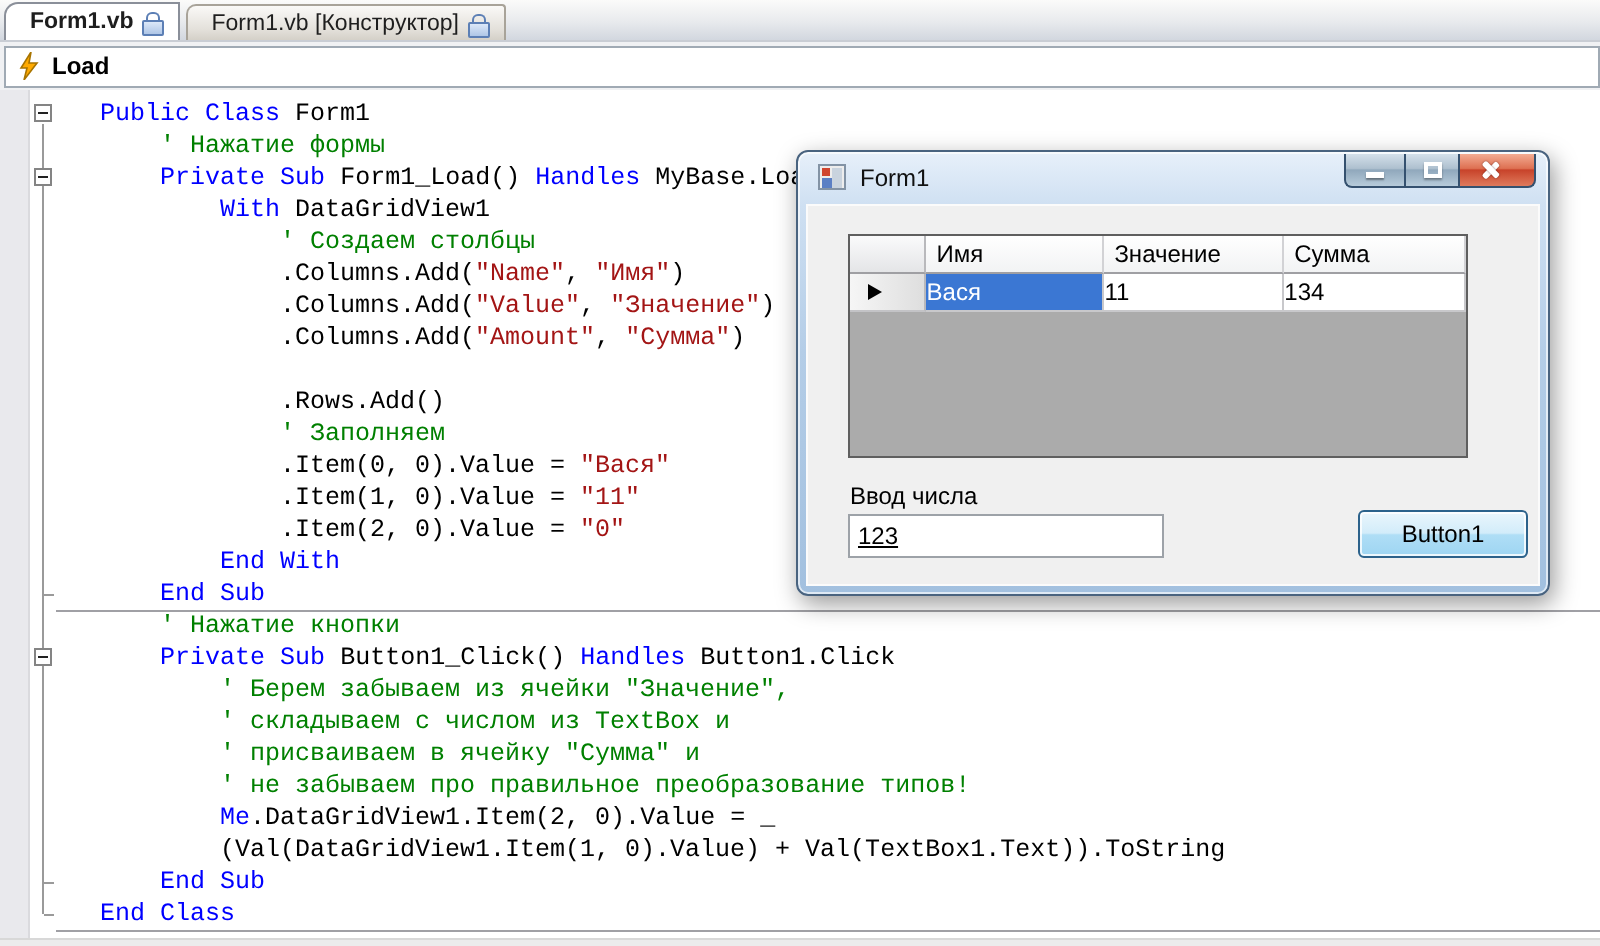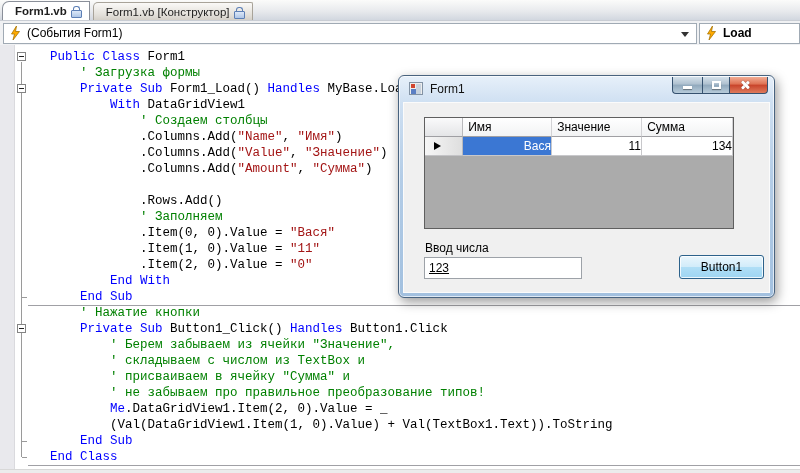--- a/index.html
+++ b/index.html
@@ -78,21 +78,21 @@
   
   #grid { position:absolute; left:21px; top:15px; width:310px; height:112px; background:#ABABAB; border:1px solid #5F5F5F; overflow:hidden; }
   .grid-row { display:flex; height:19px; }
   .gh-corner { width:40px; background:linear-gradient(180deg,#FAFAFB,#E4E5E7); border-right:1px solid #B9B9BC; border-bottom:1px solid #9F9FA3; }
   .gh-cell { background:linear-gradient(180deg,#FFFFFF,#F2F3F4); border-right:1px solid #D2D2D5; border-bottom:1px solid #9F9FA3;
     font-size:12px; color:#000; padding:2px 0 0 5px; }
   .gr-header { width:40px; background:linear-gradient(90deg,#F6F6F6,#DEDEDE); border-right:1px solid #B9B9BC; border-bottom:1px solid #C3C3C6; position:relative; }
   .row-arrow { position:absolute; left:9px; top:5px; width:0; height:0;
     border-top:4.5px solid transparent; border-bottom:4.5px solid transparent; border-left:7px solid #000; }
   .gr-cell { background:#fff; border-right:1px solid #C8C8CB; border-bottom:1px solid #C8C8CB;
-    font-size:12px; color:#000; padding:2px 0 0 17px;text-align:right; }
+    font-size:12px; color:#000; padding:2px 0 0 0; }
   .gr-cell.selected { background:#3B77D3; color:#fff; }
 
   #num-label { position:absolute; left:22px; top:139px; font-size:12px; color:#000; }
   #num-input { position:absolute; left:21px; top:155px; width:158px; height:22px; border:1px solid #9DA2A8;
     background:#fff; font-family:"Liberation Sans",sans-serif; font-size:12px; padding:0 4px;text-decoration:underline; }
   #button1 { position:absolute; left:276px; top:153px; width:85px; height:24px; border:1px solid #2C628B; border-radius:3px;
     background:linear-gradient(180deg,#EAF6FC 0%,#D2ECFA 48%,#AFDEF6 52%,#9ED5F2 100%);
     font-family:"Liberation Sans",sans-serif; font-size:12px; color:#000;
     box-shadow:inset 0 0 0 1px rgba(255,255,255,0.8); }
 
@@ -108,29 +108,20 @@
       <span>Form1.vb</span>
       <span class="lock"></span>
     </div>
     <div class="tab inactive">
       <span>Form1.vb [Конструктор]</span>
       <span class="lock"></span>
     </div>
   </div>
 
   <div id="navbar">
-    <div class="combo" id="combo-events">
-      <span class="lightning">
-        <svg width="11" height="14" viewBox="0 0 11 14">
-            <polygon points="6.5,0 1.5,8 4.5,8 3,14 9.5,5.5 5.5,5.5" fill="#FFAA00" stroke="#A87400" stroke-width="0.8"></polygon>
-          </svg>
-      </span>
-      <span class="combo-label">(События Form1)</span>
-      <span class="chevron"></span>
-    </div>
     <div class="combo" id="combo-handler">
       <span class="lightning">
         <svg width="11" height="14" viewBox="0 0 11 14">
             <polygon points="6.5,0 1.5,8 4.5,8 3,14 9.5,5.5 5.5,5.5" fill="#FFAA00" stroke="#A87400" stroke-width="0.8"></polygon>
           </svg>
       </span>
       <span class="combo-label">Load</span>
     </div>
   </div>
 
@@ -140,21 +131,21 @@
         <div class="fold-vline" style="top: 17px; height: 395px;"></div>
         <div class="fold-tick" style="top: 252px;"></div>
         <div class="fold-tick" style="top: 396px;"></div>
         <div class="fold-tick" style="top: 412px;"></div>
         <div class="fold-box" style="top: 7px;"></div>
         <div class="fold-box" style="top: 39px;"></div>
         <div class="fold-box" style="top: 279px;"></div>
       </div>
     <div id="code-lines">
         <div class="code-line"><span class="tk-k">Public</span><span class="tk-p"> </span><span class="tk-k">Class</span><span class="tk-p"> Form1</span></div>
-        <div class="code-line"><span class="tk-p">    </span><span class="tk-c">' Загрузка формы</span></div>
+        <div class="code-line"><span class="tk-p">    </span><span class="tk-c">' Нажатие формы</span></div>
         <div class="code-line"><span class="tk-p">    </span><span class="tk-k">Private</span><span class="tk-p"> </span><span class="tk-k">Sub</span><span class="tk-p"> Form1_Load() </span><span class="tk-k">Handles</span><span class="tk-p"> MyBase.Load</span></div>
         <div class="code-line"><span class="tk-p">        </span><span class="tk-k">With</span><span class="tk-p"> DataGridView1</span></div>
         <div class="code-line"><span class="tk-p">            </span><span class="tk-c">' Создаем столбцы</span></div>
         <div class="code-line"><span class="tk-p">            .Columns.Add(</span><span class="tk-s">"Name"</span><span class="tk-p">, </span><span class="tk-s">"Имя"</span><span class="tk-p">)</span></div>
         <div class="code-line"><span class="tk-p">            .Columns.Add(</span><span class="tk-s">"Value"</span><span class="tk-p">, </span><span class="tk-s">"Значение"</span><span class="tk-p">)</span></div>
         <div class="code-line"><span class="tk-p">            .Columns.Add(</span><span class="tk-s">"Amount"</span><span class="tk-p">, </span><span class="tk-s">"Сумма"</span><span class="tk-p">)</span></div>
         <div class="code-line"><span class="tk-p">            </span></div>
         <div class="code-line"><span class="tk-p">            .Rows.Add()</span></div>
         <div class="code-line"><span class="tk-p">            </span><span class="tk-c">' Заполняем</span></div>
         <div class="code-line"><span class="tk-p">            .Item(0, 0).Value = </span><span class="tk-s">"Вася"</span></div>

